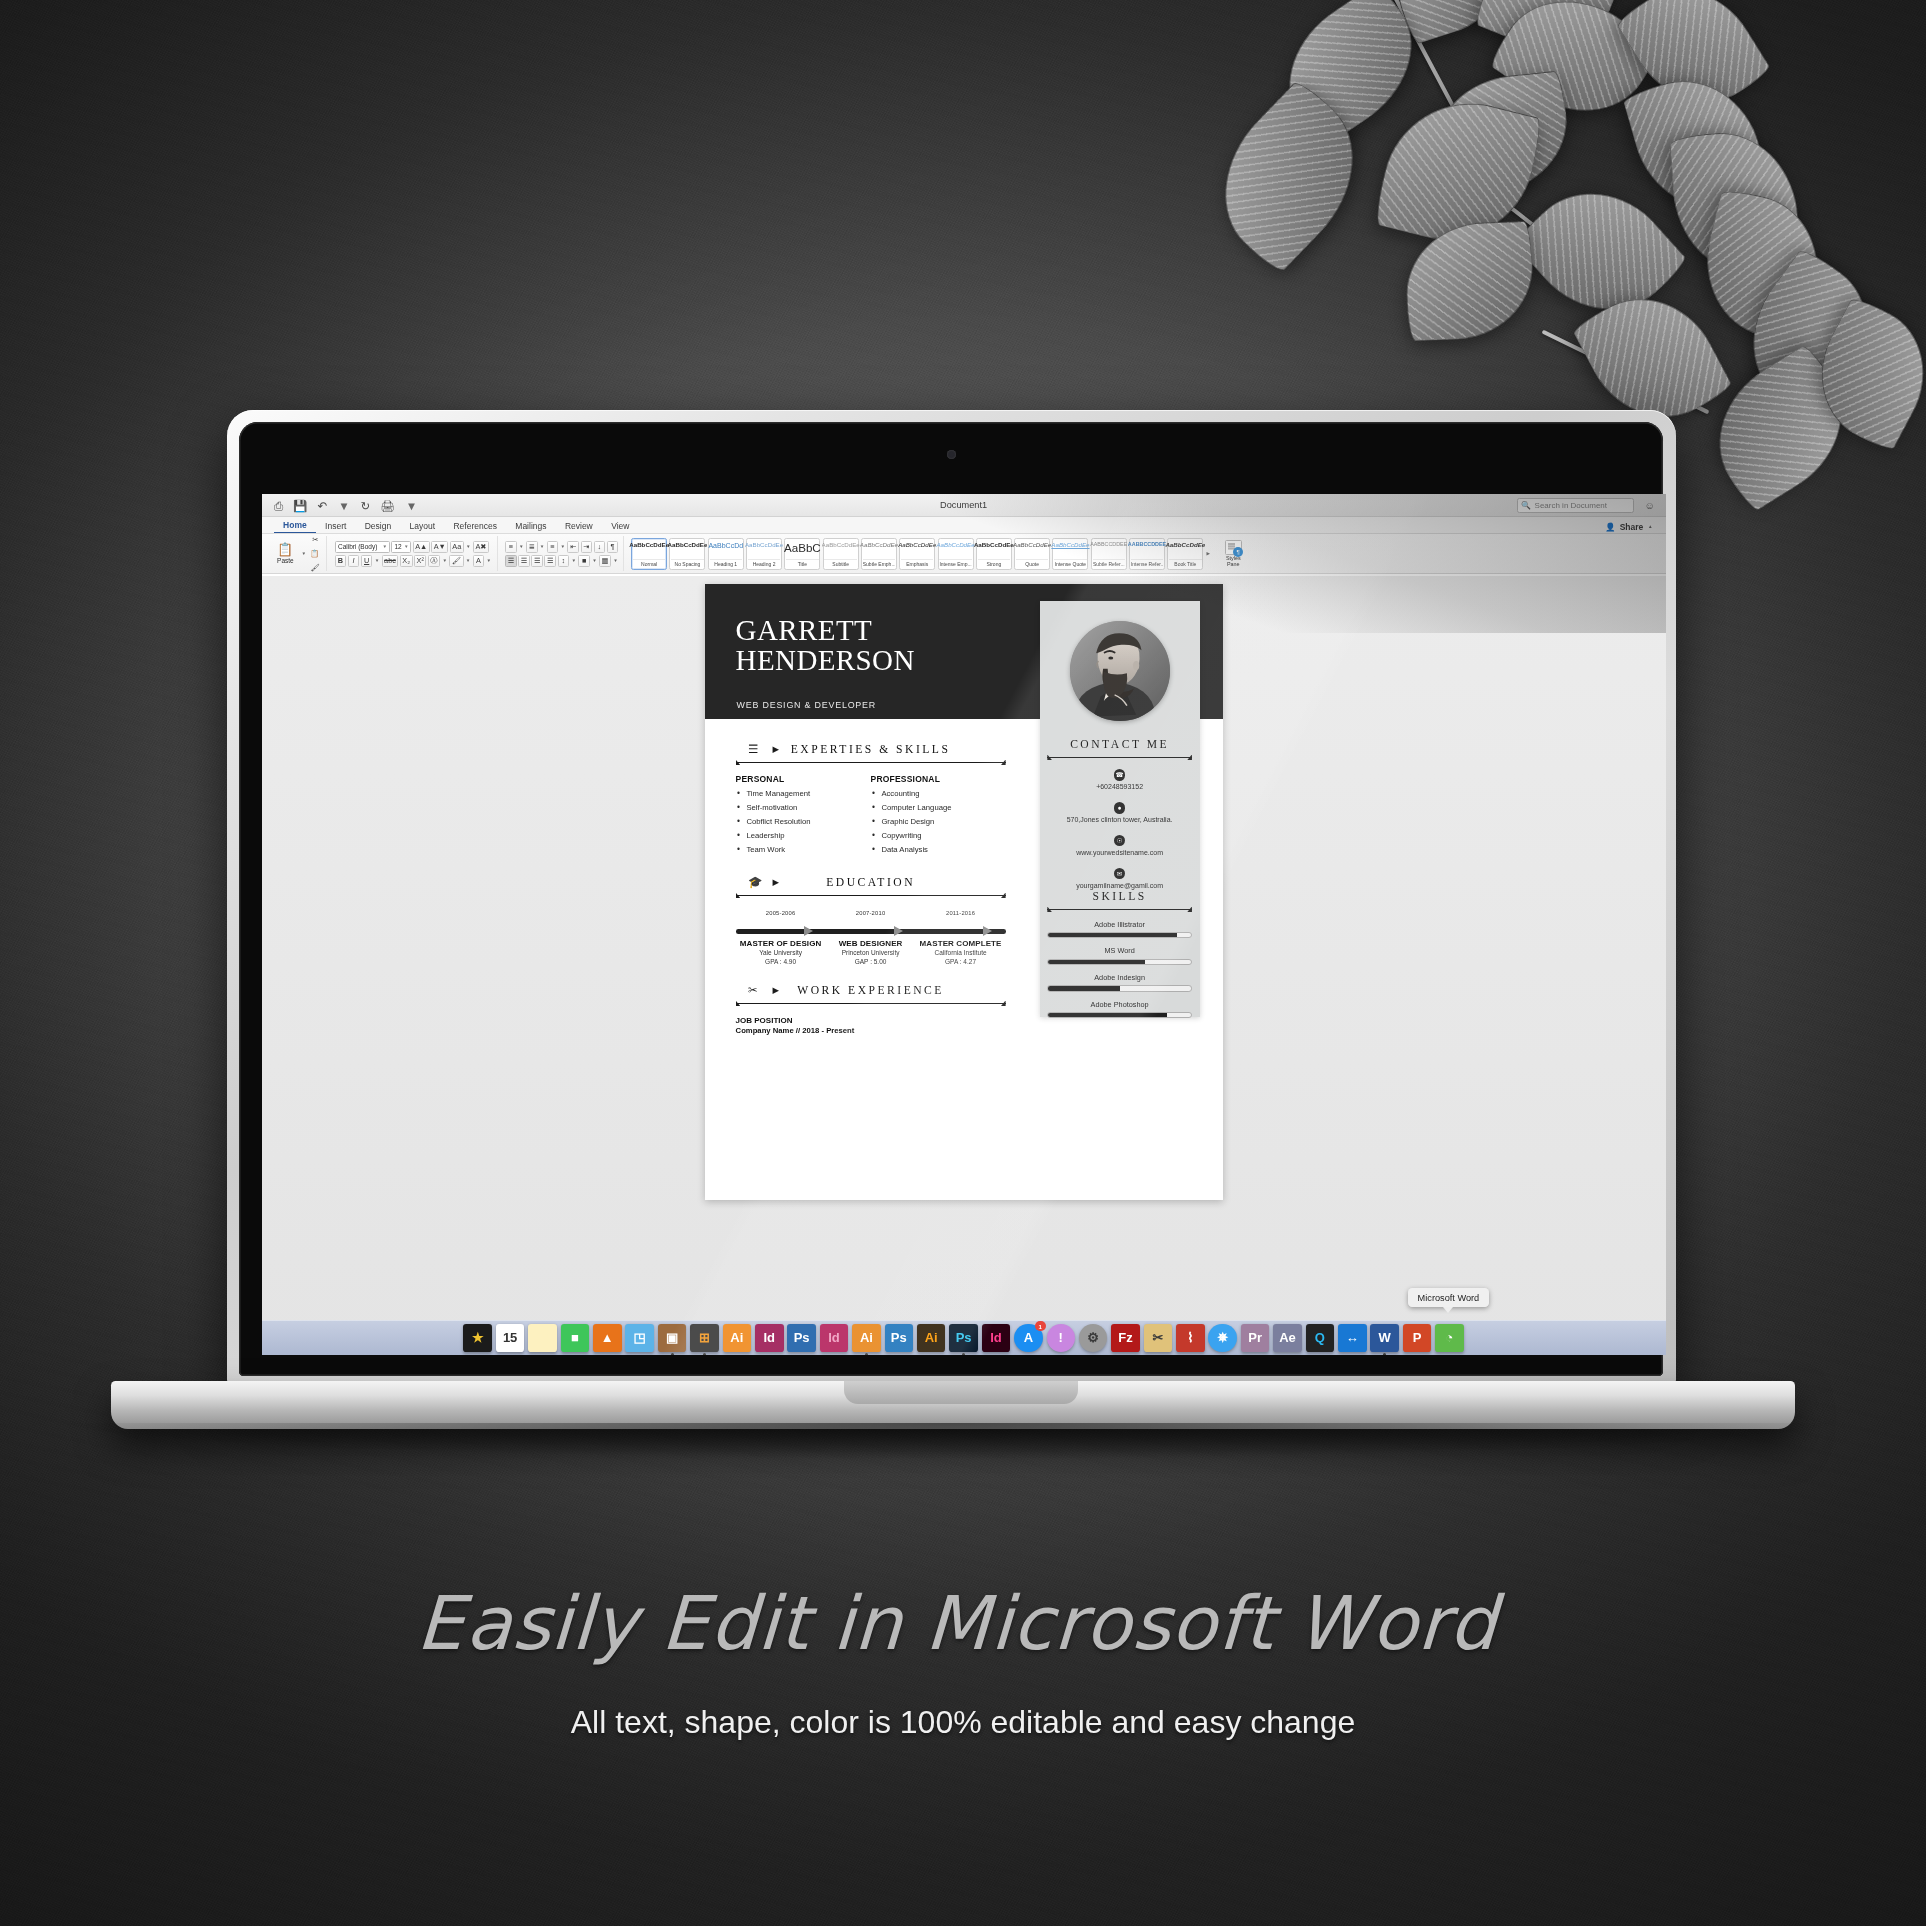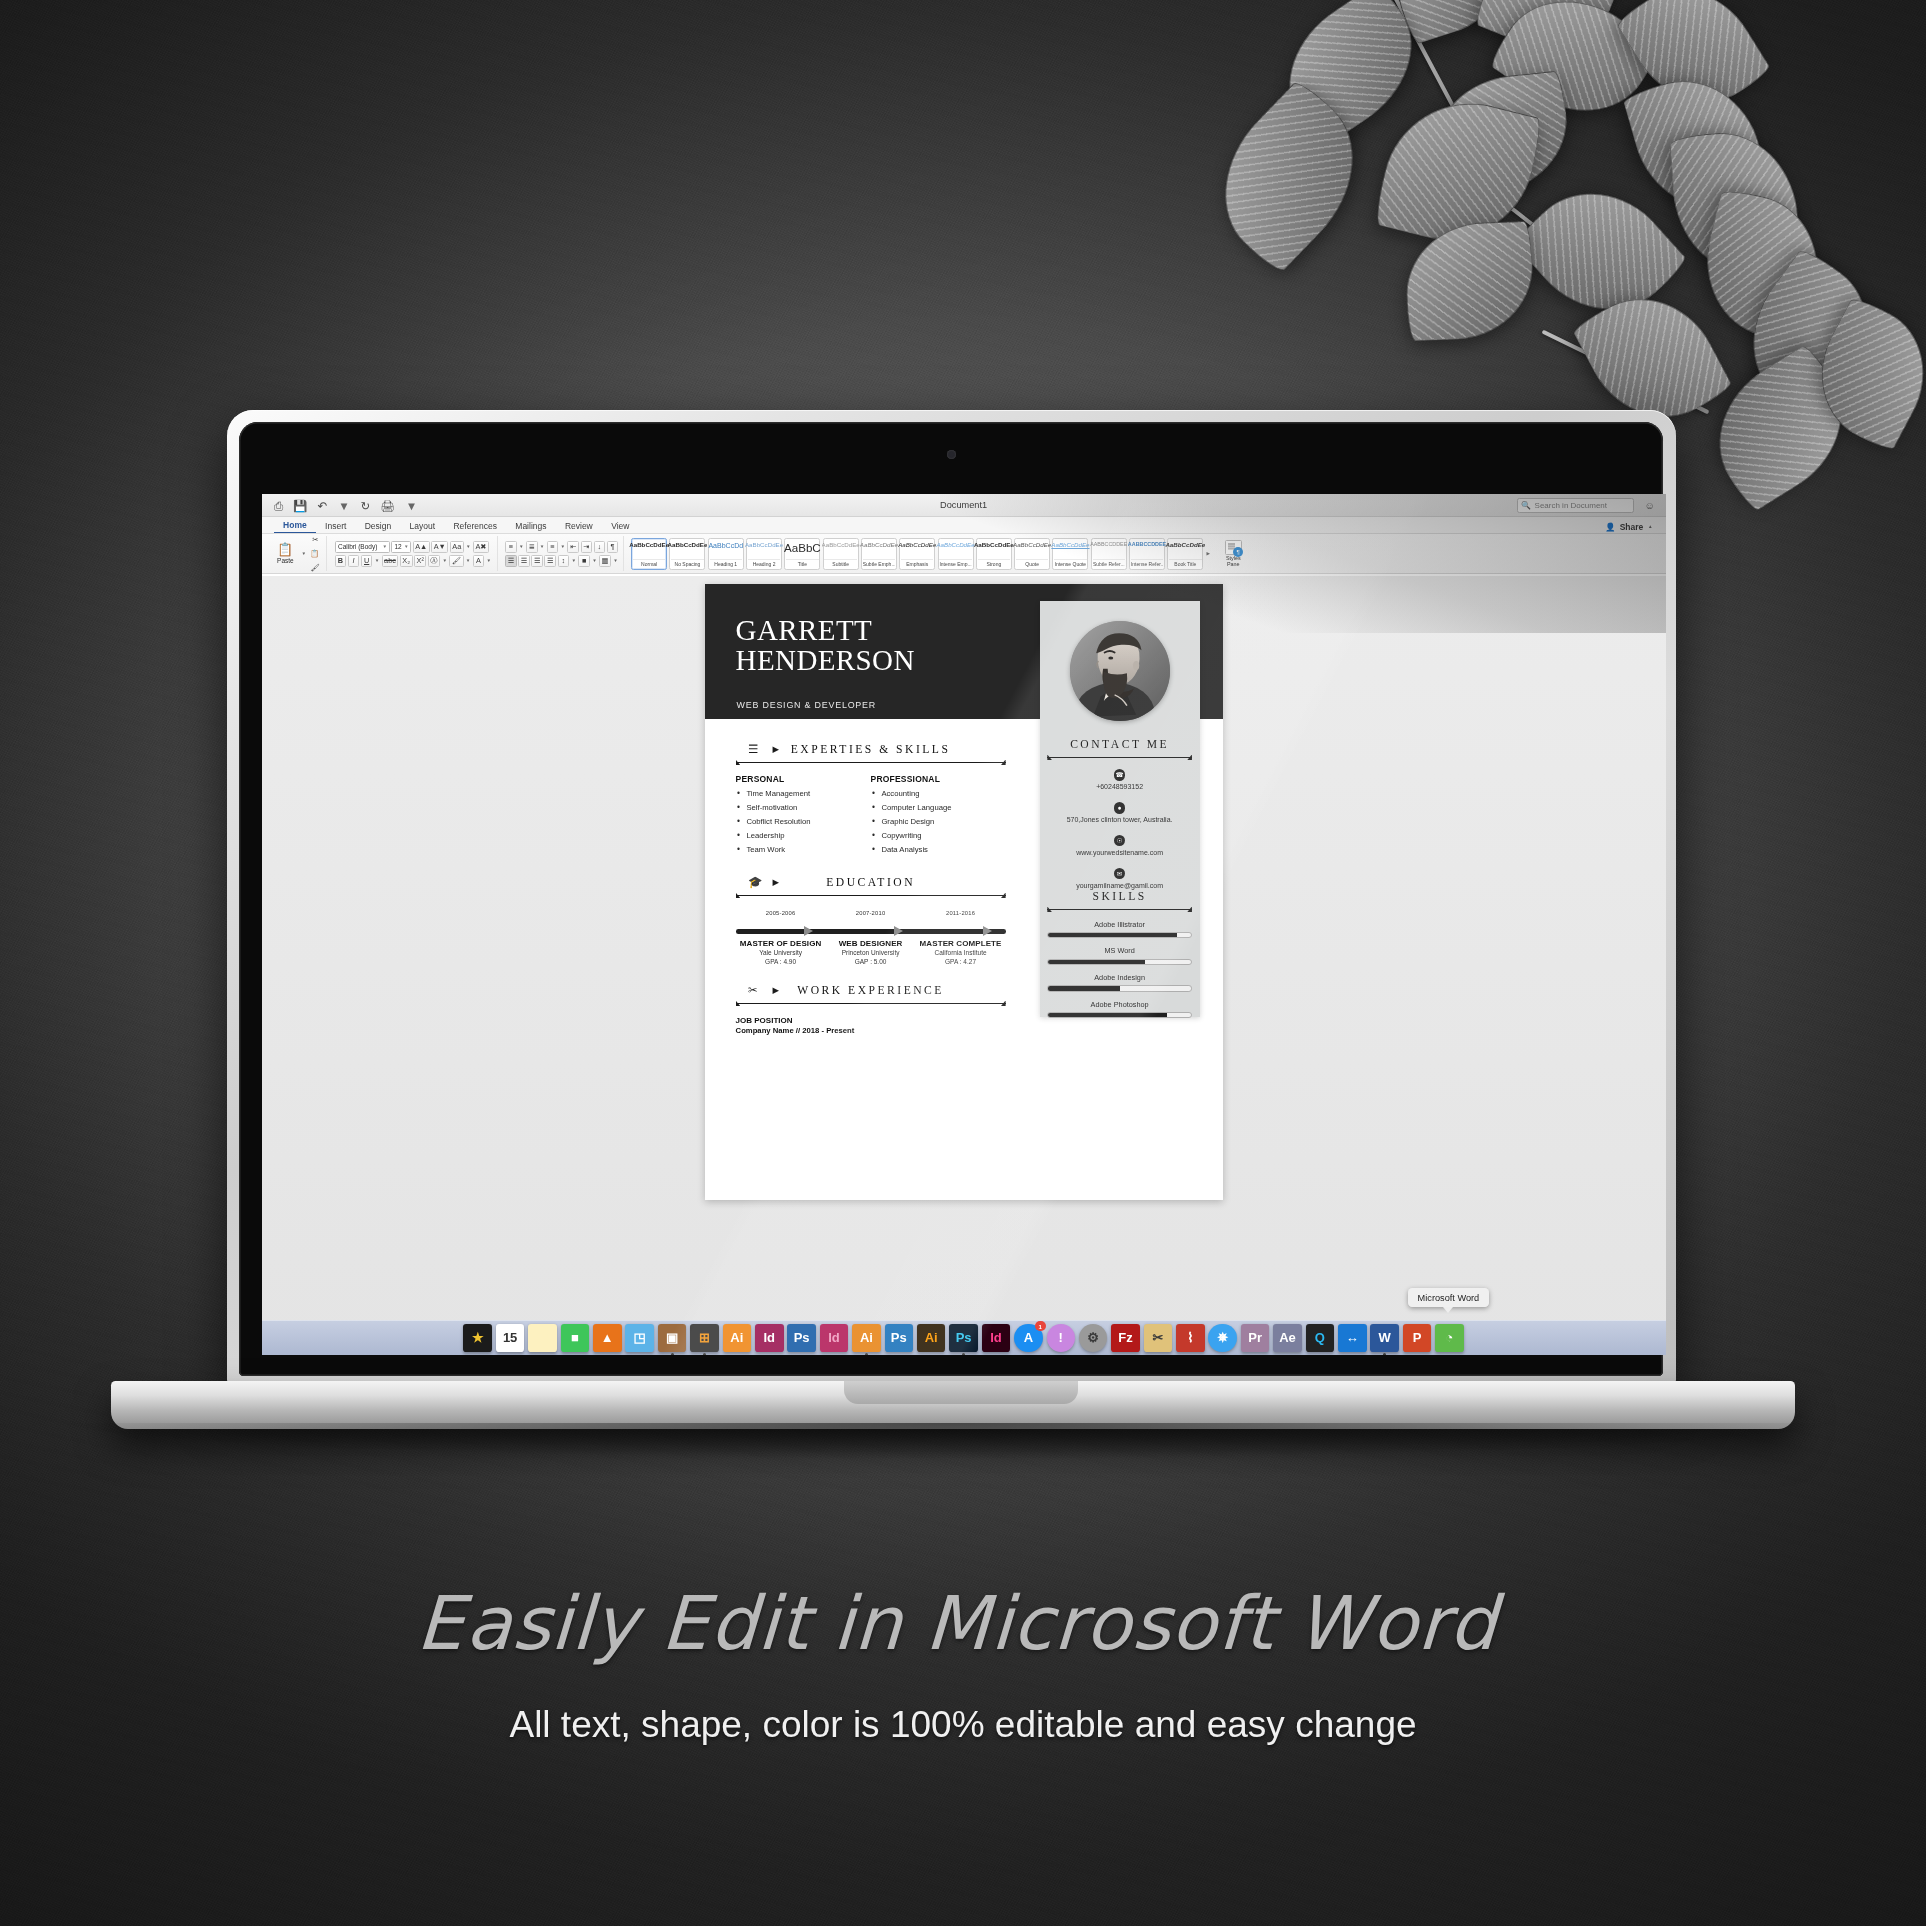--- a/index.html
+++ b/index.html
@@ -310,21 +310,21 @@
     position:absolute; left:0; right:0; top: 1580px; text-align:center;
     font-family: "DejaVu Sans", sans-serif;
     font-size: 74px; font-style: italic; font-weight: 400;
     color: #b9b9b9; letter-spacing: 0.8px;
     text-shadow: 0 1.5px 4.6px rgba(0,0,0,.5);
     transform: skewX(-6deg);
   }
   #cap2 {
     position:absolute; left:0; right:0; top: 1704px; text-align:center;
     font-family: "Liberation Sans", sans-serif;
-    font-size: 37px; color:#f0f0f0; font-weight: 400;
+    font-size: 32px; color:#f0f0f0; font-weight: 400;
     text-shadow: 0 1.5px 3.9px rgba(0,0,0,.55);
   }
 </style>
 </head>
 <body>
 
 <div id="bg">
   <div id="bg-noise"></div>
   <div id="bg-vig"></div>
 </div>

